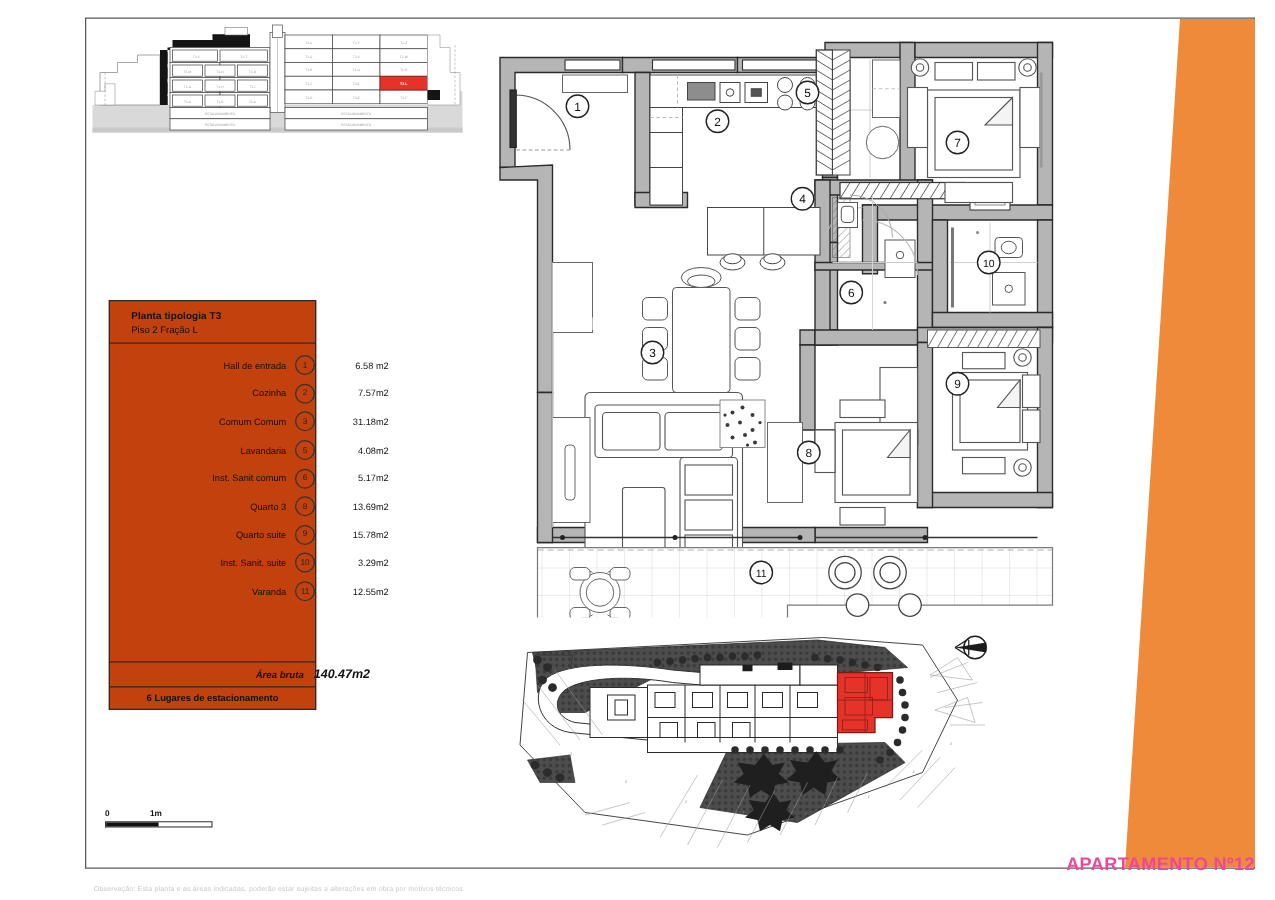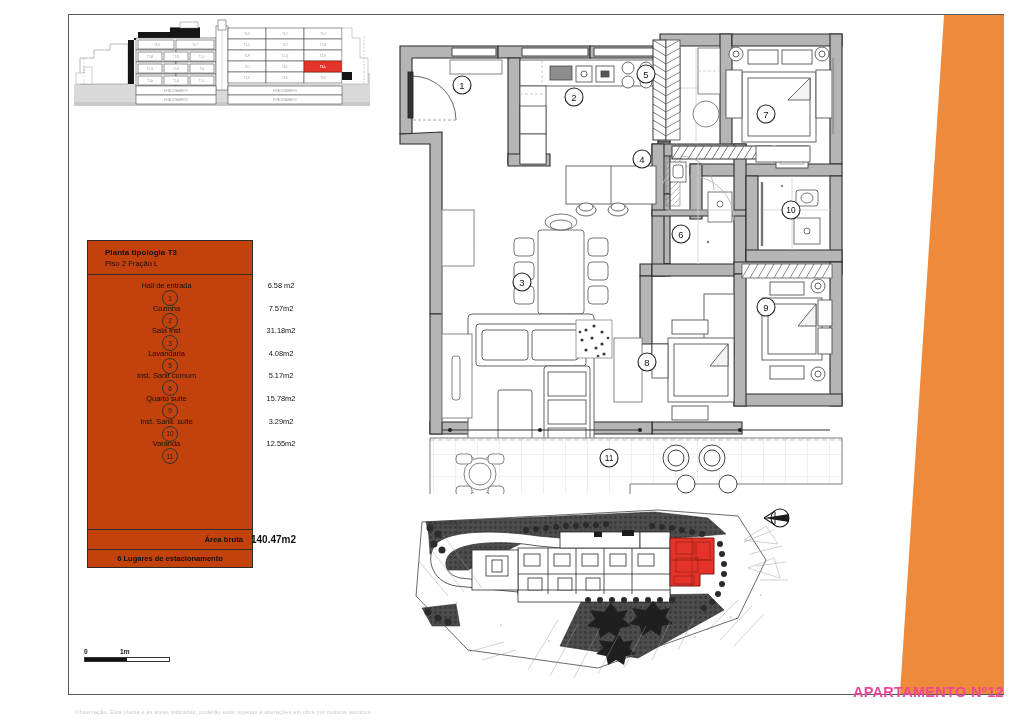--- a/index.html
+++ b/index.html
@@ -25,24 +25,24 @@
   #area-table{position:absolute;left:87px;top:240px;width:166px;
       border:1.1px solid #2b2b2b;background:#c2410c;box-sizing:border-box;font-size:7.4px;color:#111;}
   #area-table .thead{padding:7px 0 6px 17px;border-bottom:1.1px solid #2b2b2b;}
   #area-table .thead .t1{font-weight:bold;font-size:7.9px;letter-spacing:.1px;}
   #area-table .thead .t2{font-size:7.6px;margin-top:2px;}
   #area-table .rows{padding:6px 0 0 0;min-height:248px;position:relative;}
   .arow{display:flex;align-items:center;height:22.6px;}
   .arow .lbl{flex:1;text-align:right;padding-right:7px;font-size:7.4px;white-space:nowrap;}
   .arow .num{width:14px;height:14px;border:.9px solid #333;border-radius:50%;
       display:flex;align-items:center;justify-content:center;font-size:6.6px;color:#222;flex:none;}
-  .arow .val{position:absolute;left:163px;width:60px;text-align:center;font-size:7.4px;white-space:nowrap;}
-  .arow{position:relative;flex-direction:column;}
+  .arow .val{position:absolute;left:163px;width:60px;text-align:right;font-size:7.4px;white-space:nowrap;}
+  .arow{position:relative;}
   #area-table .foot1{display:flex;align-items:center;height:19px;
-      border-top:1.1px solid #2b2b2b;position:relative;}
+      border-top:1.1px solid #2b2b2b;position:relative;font-style:italic;}
   #area-table .foot1 .lbl{flex:1;text-align:right;padding-right:9px;font-weight:bold;font-size:7.7px;}
   #area-table .foot1 .val{position:absolute;left:163px;font-weight:bold;font-size:10px;white-space:nowrap;}
   #area-table .foot2{height:17px;border-top:1.1px solid #2b2b2b;display:flex;
       align-items:center;justify-content:center;font-weight:bold;font-size:7.5px;}
 
   
   #scalebar{position:absolute;left:84px;top:648px;width:86px;}
   #scalebar .labels{position:relative;height:9px;font-size:6.6px;font-weight:bold;color:#111;}
   #scalebar .labels .z{position:absolute;left:0;top:0;}
   #scalebar .labels .m{position:absolute;left:36px;top:0;}
@@ -193,33 +193,38 @@
         <span class="lbl">Hall de entrada</span>
         <span class="num">1</span>
         <span class="val">6.58 m2</span>
       </div>
       <div class="arow">
         <span class="lbl">Cozinha</span>
         <span class="num">2</span>
         <span class="val">7.57m2</span>
       </div>
       <div class="arow">
-        <span class="lbl">Sala Inst</span>
+        <span class="lbl">Comum Comum</span>
         <span class="num">3</span>
         <span class="val">31.18m2</span>
       </div>
       <div class="arow">
         <span class="lbl">Lavandaria</span>
         <span class="num">5</span>
         <span class="val">4.08m2</span>
       </div>
       <div class="arow">
         <span class="lbl">Inst. Sanit comum</span>
         <span class="num">6</span>
         <span class="val">5.17m2</span>
+      </div>
+      <div class="arow">
+        <span class="lbl">Quarto 3</span>
+        <span class="num">8</span>
+        <span class="val">13.69m2</span>
       </div>
       <div class="arow">
         <span class="lbl">Quarto suite</span>
         <span class="num">9</span>
         <span class="val">15.78m2</span>
       </div>
       <div class="arow">
         <span class="lbl">Inst. Sanit. suite</span>
         <span class="num">10</span>
         <span class="val">3.29m2</span>

